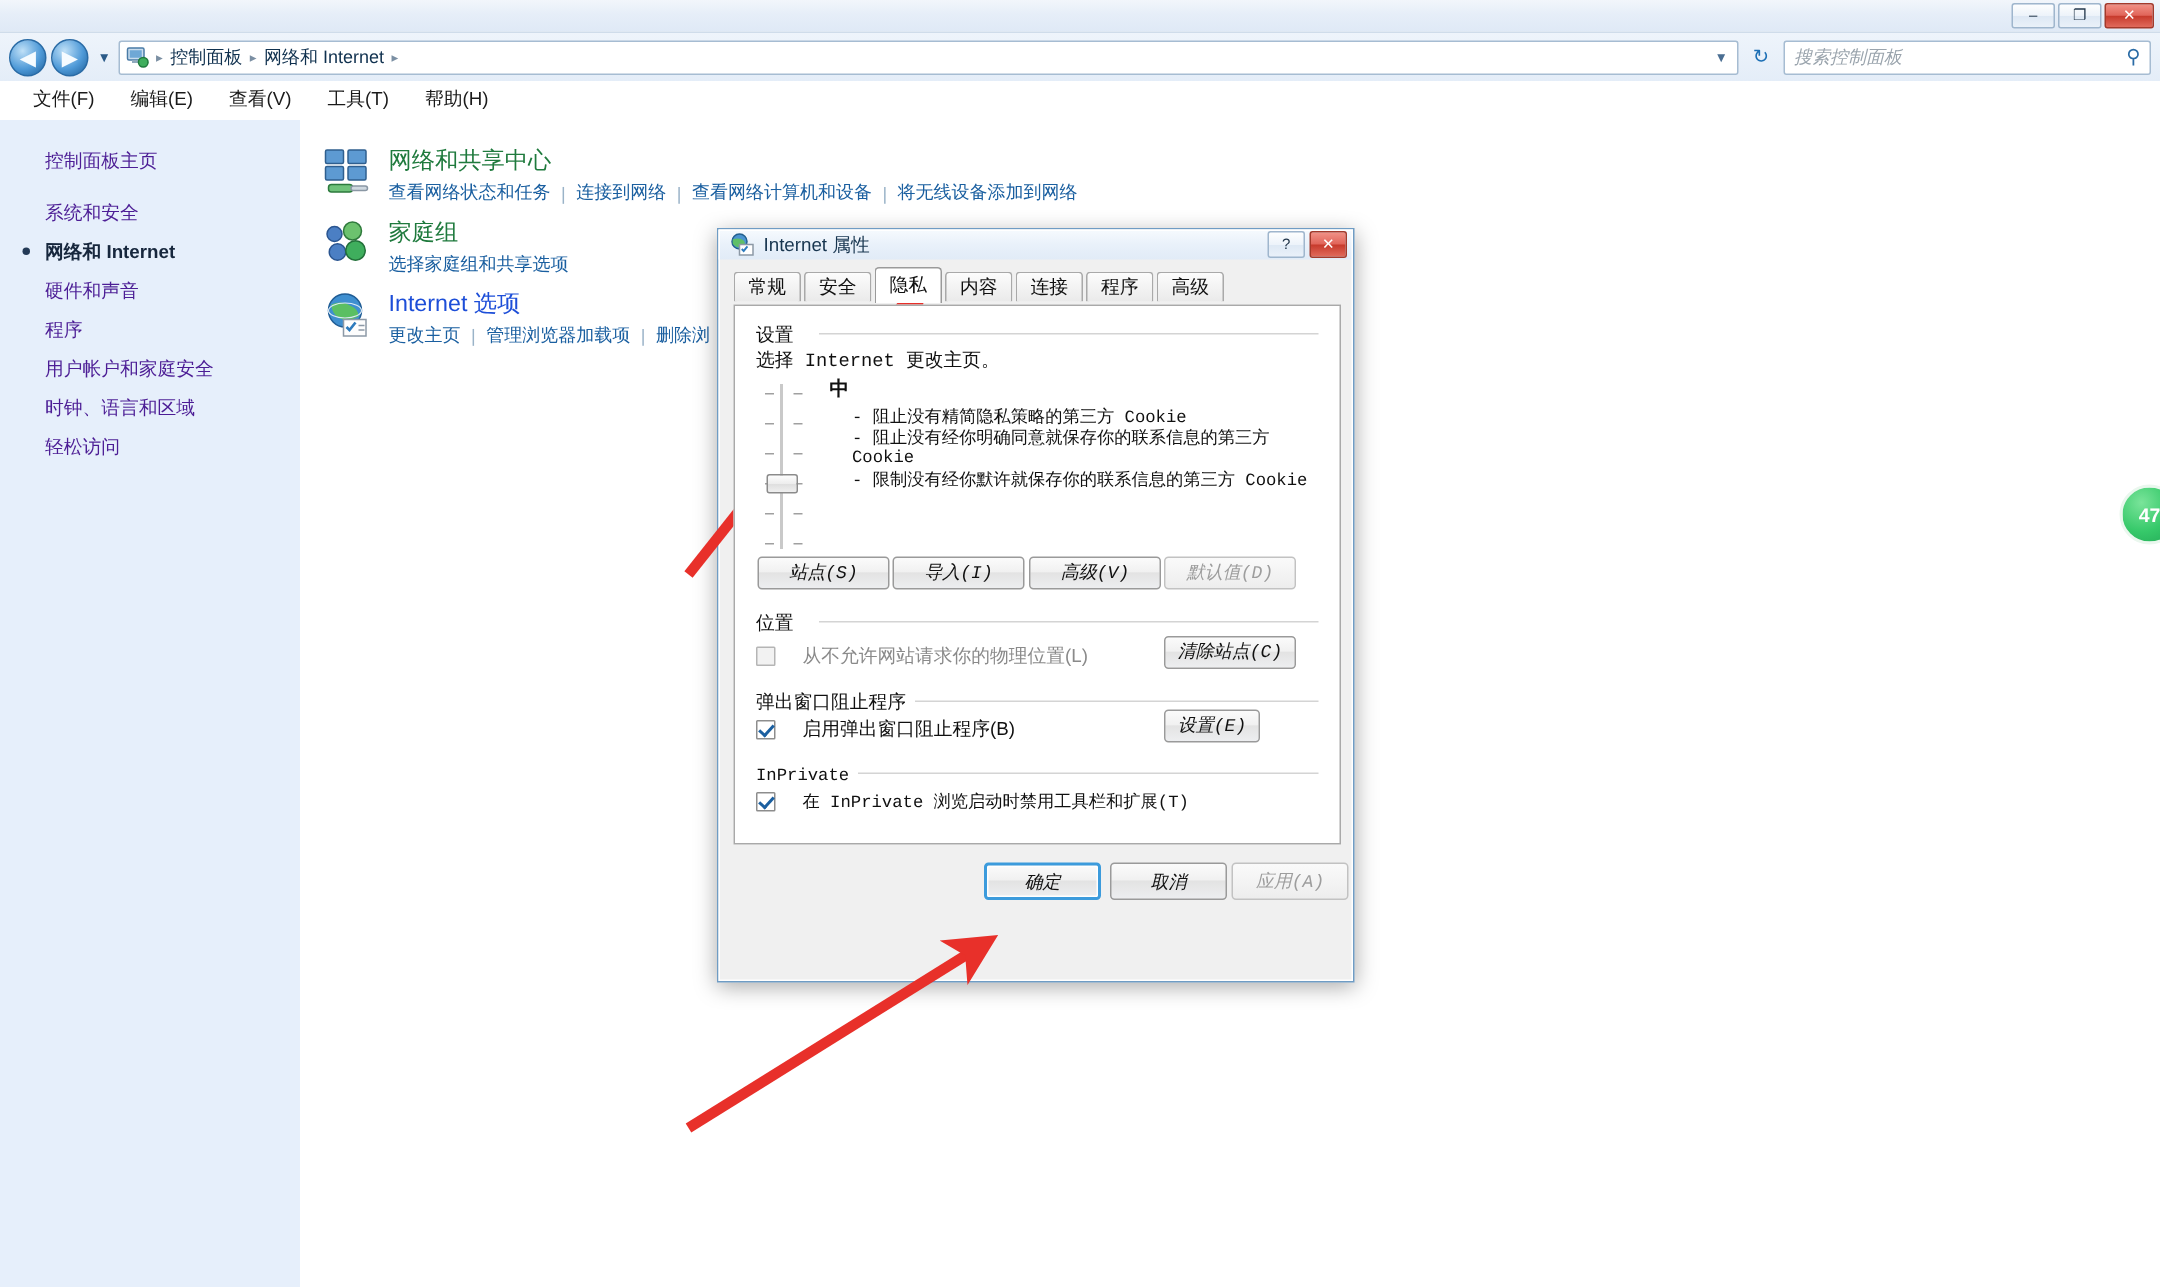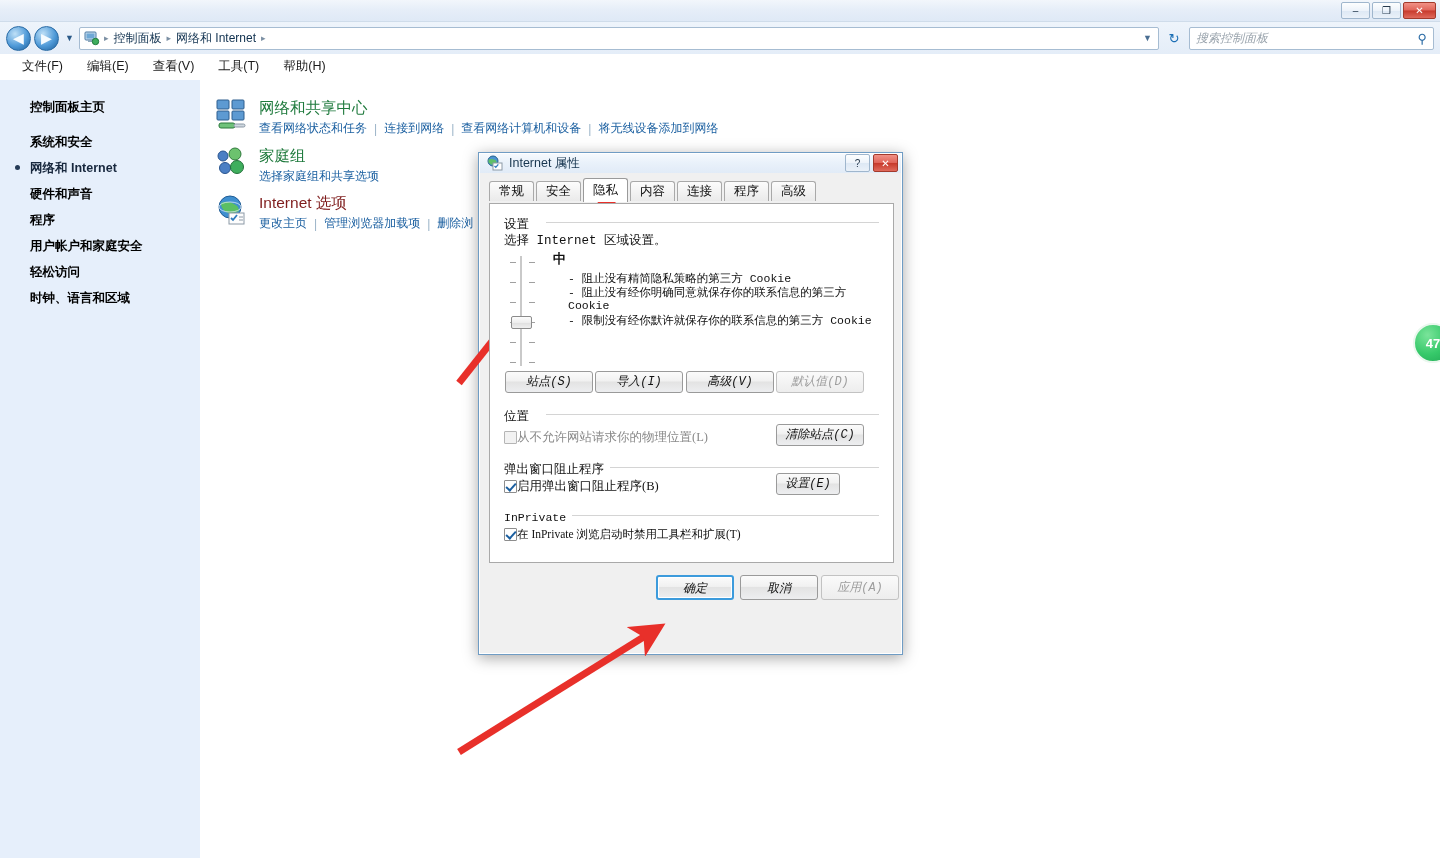--- a/index.html
+++ b/index.html
@@ -74,36 +74,35 @@
     border-bottom: 1px solid #ffffff;
   }
   .menuitem { font-size: 12.5px; color: #1a1a1a; padding: 2px 12px; }
 
   
   .sidebar {
     position: absolute; left: 0; top: 80px; width: 200px; height: 778px;
     background: #e6effb; padding-top: 14px;
   }
   .side-item {
-    font-size: 12.5px; color: #000000; padding: 5px 0 5px 30px; position: relative;
+    font-size: 12.5px; color: #4c1d95; padding: 5px 0 5px 30px; position: relative;
     line-height: 16px;
-    font-weight: bold;
   }
   .side-item.home { padding-bottom: 14px; }
   .side-item.sel { font-weight: bold; color: #17273d; }
   .side-bullet {
     position: absolute; left: 15px; top: 10px; width: 5px; height: 5px;
     border-radius: 50%; background: #243a56;
   }
 
   
   .content { position: absolute; left: 200px; top: 80px; width: 1240px; height: 778px; background: #fff; }
   .cat { position: absolute; display: flex; }
   .cat-icon { width: 34px; height: 34px; margin-right: 10px; position: relative; flex: none; }
-  .cat-title { font-size: 15.5px; color: #7f1d1d; line-height: 19px; }
+  .cat-title { font-size: 15.5px; color: #1d4ed8; line-height: 19px; }
   .cat-title.green { color: #1f7a3d; }
   .cat-links { font-size: 12px; color: #1a5fa0; margin-top: 3px; display: flex; align-items: center; }
   .cat-links span.lnk { white-space: nowrap; }
   .cat-links span.bar { color: #9ab3c8; padding: 0 7px; }
 
   
   .dialog {
     position: absolute; left: 478px; top: 152px; width: 425px; height: 503px;
     background: #f0f0f0; border: 1px solid #6f9cc4;
     box-shadow: 0 3px 14px rgba(0,0,0,0.35);
@@ -163,21 +162,21 @@
     display: inline-flex; align-items: center; justify-content: center;
     position: relative; flex: none; border-radius: 1px;
   }
   .cbx.checked::after {
     content: ""; position: absolute; left: 3px; top: 0px; width: 4px; height: 8px;
     border: solid #1b5fa0; border-width: 0 2px 2px 0; transform: rotate(42deg);
   }
   .cbx.dim { background: #f2f2f2; border-color: #b5b5b5; }
 
   .chkrow { position: absolute; display: flex; align-items: center; font-size: 12.5px; color: #101010; }
-  .chkrow .lbl { margin-left: 0; font-family: Liberation Serif, serif; }
+  .chkrow .lbl { margin-left: 18px; }
   .chkrow.dim .lbl { color: #8a8a8a; }
 
   
   .slider { position: absolute; }
   .slider .track { position: absolute; left: 15px; top: 0; width: 2px; height: 110px; background: #c9c9c9; }
   .tick { position: absolute; width: 6px; height: 1px; background: #a0a0a0; }
   .thumb {
     position: absolute; left: 6px; width: 21px; height: 13px;
     border: 1px solid #8b8b8b; border-radius: 2px;
     background: linear-gradient(to bottom, #fdfdfd, #ededed 50%, #dedede 51%, #efefef);
@@ -275,24 +274,24 @@
     <div class="side-item">
       <span>硬件和声音</span>
     </div>
     <div class="side-item">
       <span>程序</span>
     </div>
     <div class="side-item">
       <span>用户帐户和家庭安全</span>
     </div>
     <div class="side-item">
+      <span>时钟、语言和区域</span>
+    </div>
+    <div class="side-item">
       <span>轻松访问</span>
-    </div>
-    <div class="side-item">
-      <span>时钟、语言和区域</span>
     </div>
   </div>
 
   <div class="content">
 
     <div class="cat" style="left:15px; top:18px;">
       <span class="cat-icon">
         <svg width="34" height="34" viewBox="0 0 34 34">
           <rect x="2" y="2" width="12" height="9" rx="1" fill="#5d9ad2" stroke="#2f5f8f"></rect>
           <rect x="17" y="2" width="12" height="9" rx="1" fill="#5d9ad2" stroke="#2f5f8f"></rect>
@@ -402,21 +401,21 @@
         </div>
     </div>
 
     <div class="tabpanel">
 
       <div class="grp" style="left:14px; top:10px; width:375px;">
         <span class="grp-label" style="position:relative; z-index:2;">设置</span>
         <span class="grp-line" style="left:42px; top:8px; width:333px;"></span>
       </div>
 
-      <div style="position:absolute; left:14px; top:28px; font-size:12.5px; color:#101010;" class="mono">选择 Internet 区域设置。</div>
+      <div style="position:absolute; left:14px; top:28px; font-size:12.5px; color:#101010;" class="mono">选择 Internet 更改主页。</div>
 
       <div style="position:absolute; left:63px; top:46px; font-size:13px; font-weight:bold; color:#101010;">中</div>
 
       <div class="slider" style="left:15px; top:52px; width:42px; height:116px;">
         <span class="track"></span>
         <span class="tick" style="left:5px;  top:6px;"></span>
         <span class="tick" style="left:24px; top:6px;"></span>
         <span class="tick" style="left:5px;  top:26px;"></span>
         <span class="tick" style="left:24px; top:26px;"></span>
         <span class="tick" style="left:5px;  top:46px;"></span>

